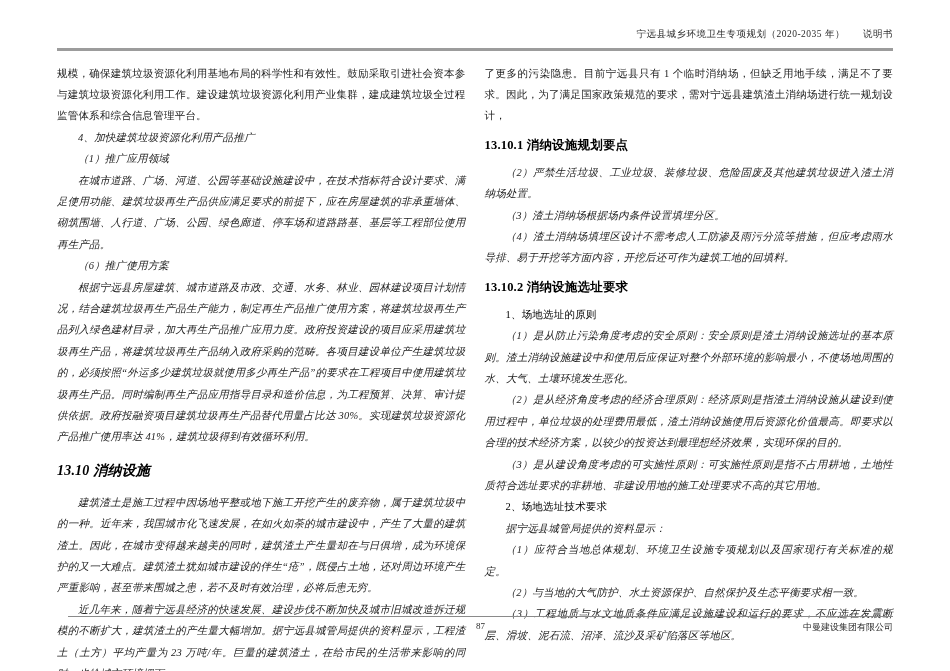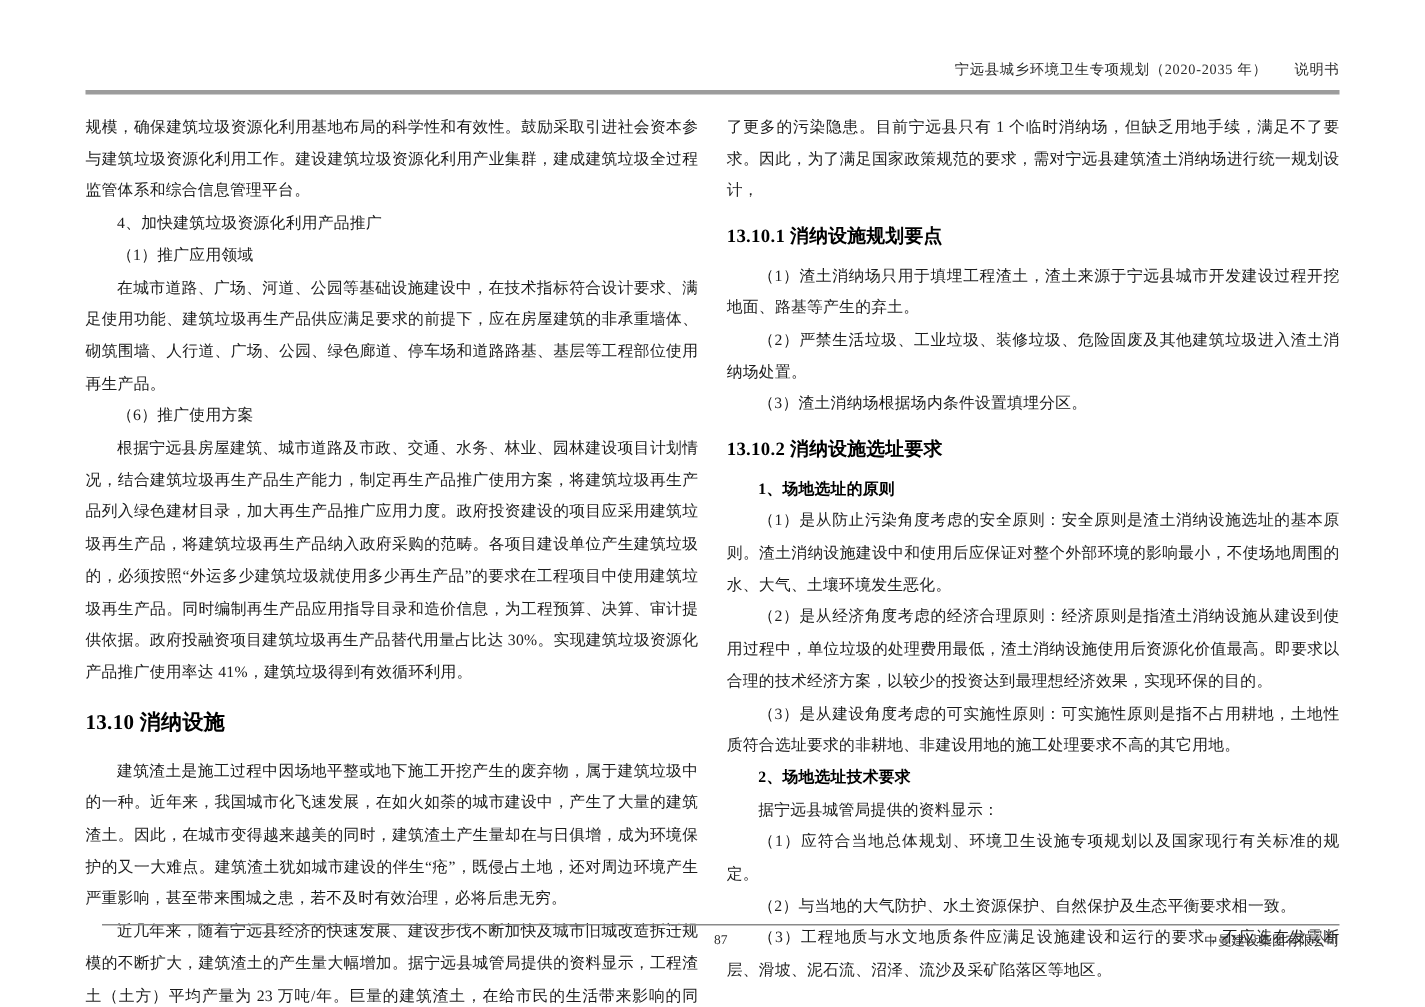--- a/index.html
+++ b/index.html
@@ -14,21 +14,21 @@
     height: 671px;
     margin: 0 auto;
     background: #ffffff;
     box-sizing: border-box;
     padding: 0 57px;
     overflow: hidden;
     color: #1c1c1c;
   }
   
   .header {
-    padding-top: 40px;
+    padding-top: 28px;
     font-family: Liberation Serif, serif;
   }
   .header-text {
     text-align: right;
     font-size: 9.5px;
     letter-spacing: 0.5px;
     color: #2a2a2a;
     white-space: nowrap;
   }
   .header-text .doc-type {
@@ -49,40 +49,41 @@
     flex: 1 1 0;
     min-width: 0;
   }
   .col p {
     margin: 0;
     font-size: 10.5px;
     line-height: 21.4px;
     text-align: justify;
     letter-spacing: 0.2px;
   }
-  .para { text-indent: 2em; }
+  .para { text-indent: 2em; font-style: italic; }
   .para-cont { text-indent: 0; }
   .h-major {
     margin: 14px 0 12px 0 !important;
     font-size: 14px !important;
     line-height: 18px !important;
     font-weight: bold;
     color: #000;
     text-align: right;
+    font-style: italic;
   }
   .h-sub {
     margin: 10px 0 8px 0 !important;
     font-size: 12.5px !important;
     line-height: 17px !important;
     font-weight: bold;
     color: #000;
     text-align: left !important;
   }
   .h-minor {
-    font-weight: bold;
+    font-weight: normal;
     color: #000;
     text-indent: 2em;
   }
   
   .footer {
     position: absolute;
     left: 68px;
     right: 57px;
     top: 616px;
   }
@@ -129,23 +130,23 @@
       <p class="para">（6）推广使用方案</p>
       <p class="para">根据宁远县房屋建筑、城市道路及市政、交通、水务、林业、园林建设项目计划情况，结合建筑垃圾再生产品生产能力，制定再生产品推广使用方案，将建筑垃圾再生产品列入绿色建材目录，加大再生产品推广应用力度。政府投资建设的项目应采用建筑垃圾再生产品，将建筑垃圾再生产品纳入政府采购的范畴。各项目建设单位产生建筑垃圾的，必须按照“外运多少建筑垃圾就使用多少再生产品”的要求在工程项目中使用建筑垃圾再生产品。同时编制再生产品应用指导目录和造价信息，为工程预算、决算、审计提供依据。政府投融资项目建筑垃圾再生产品替代用量占比达 30%。实现建筑垃圾资源化产品推广使用率达 41%，建筑垃圾得到有效循环利用。</p>
       <p class="h-major">13.10 消纳设施</p>
       <p class="para">建筑渣土是施工过程中因场地平整或地下施工开挖产生的废弃物，属于建筑垃圾中的一种。近年来，我国城市化飞速发展，在如火如荼的城市建设中，产生了大量的建筑渣土。因此，在城市变得越来越美的同时，建筑渣土产生量却在与日俱增，成为环境保护的又一大难点。建筑渣土犹如城市建设的伴生“疮”，既侵占土地，还对周边环境产生严重影响，甚至带来围城之患，若不及时有效治理，必将后患无穷。</p>
       <p class="para">近几年来，随着宁远县经济的快速发展、建设步伐不断加快及城市旧城改造拆迁规模的不断扩大，建筑渣土的产生量大幅增加。据宁远县城管局提供的资料显示，工程渣土（土方）平均产量为 23 万吨/年。巨量的建筑渣土，在给市民的生活带来影响的同时，也给城市环境埋下</p>
     </section>
 
     <section class="col">
       <p class="para-cont">了更多的污染隐患。目前宁远县只有 1 个临时消纳场，但缺乏用地手续，满足不了要求。因此，为了满足国家政策规范的要求，需对宁远县建筑渣土消纳场进行统一规划设计，</p>
       <p class="h-sub">13.10.1 消纳设施规划要点</p>
-      <p class="para">（1）渣土消纳场只用于填埋工程渣土，渣土来源于宁远县城市开发建设过程开挖地面、路基等产生的弃土。</p>
       <p class="para">（2）严禁生活垃圾、工业垃圾、装修垃圾、危险固废及其他建筑垃圾进入渣土消纳场处置。</p>
       <p class="para">（3）渣土消纳场根据场内条件设置填埋分区。</p>
+      <p class="para">（4）渣土消纳场填埋区设计不需考虑人工防渗及雨污分流等措施，但应考虑雨水导排、易于开挖等方面内容，开挖后还可作为建筑工地的回填料。</p>
       <p class="h-sub">13.10.2 消纳设施选址要求</p>
       <p class="h-minor">1、场地选址的原则</p>
       <p class="para">（1）是从防止污染角度考虑的安全原则：安全原则是渣土消纳设施选址的基本原则。渣土消纳设施建设中和使用后应保证对整个外部环境的影响最小，不使场地周围的水、大气、土壤环境发生恶化。</p>
       <p class="para">（2）是从经济角度考虑的经济合理原则：经济原则是指渣土消纳设施从建设到使用过程中，单位垃圾的处理费用最低，渣土消纳设施使用后资源化价值最高。即要求以合理的技术经济方案，以较少的投资达到最理想经济效果，实现环保的目的。</p>
       <p class="para">（3）是从建设角度考虑的可实施性原则：可实施性原则是指不占用耕地，土地性质符合选址要求的非耕地、非建设用地的施工处理要求不高的其它用地。</p>
       <p class="h-minor">2、场地选址技术要求</p>
       <p class="para">据宁远县城管局提供的资料显示：</p>
       <p class="para">（1）应符合当地总体规划、环境卫生设施专项规划以及国家现行有关标准的规定。</p>
       <p class="para">（2）与当地的大气防护、水土资源保护、自然保护及生态平衡要求相一致。</p>
       <p class="para">（3）工程地质与水文地质条件应满足设施建设和运行的要求，不应选在发震断层、滑坡、泥石流、沼泽、流沙及采矿陷落区等地区。</p>

